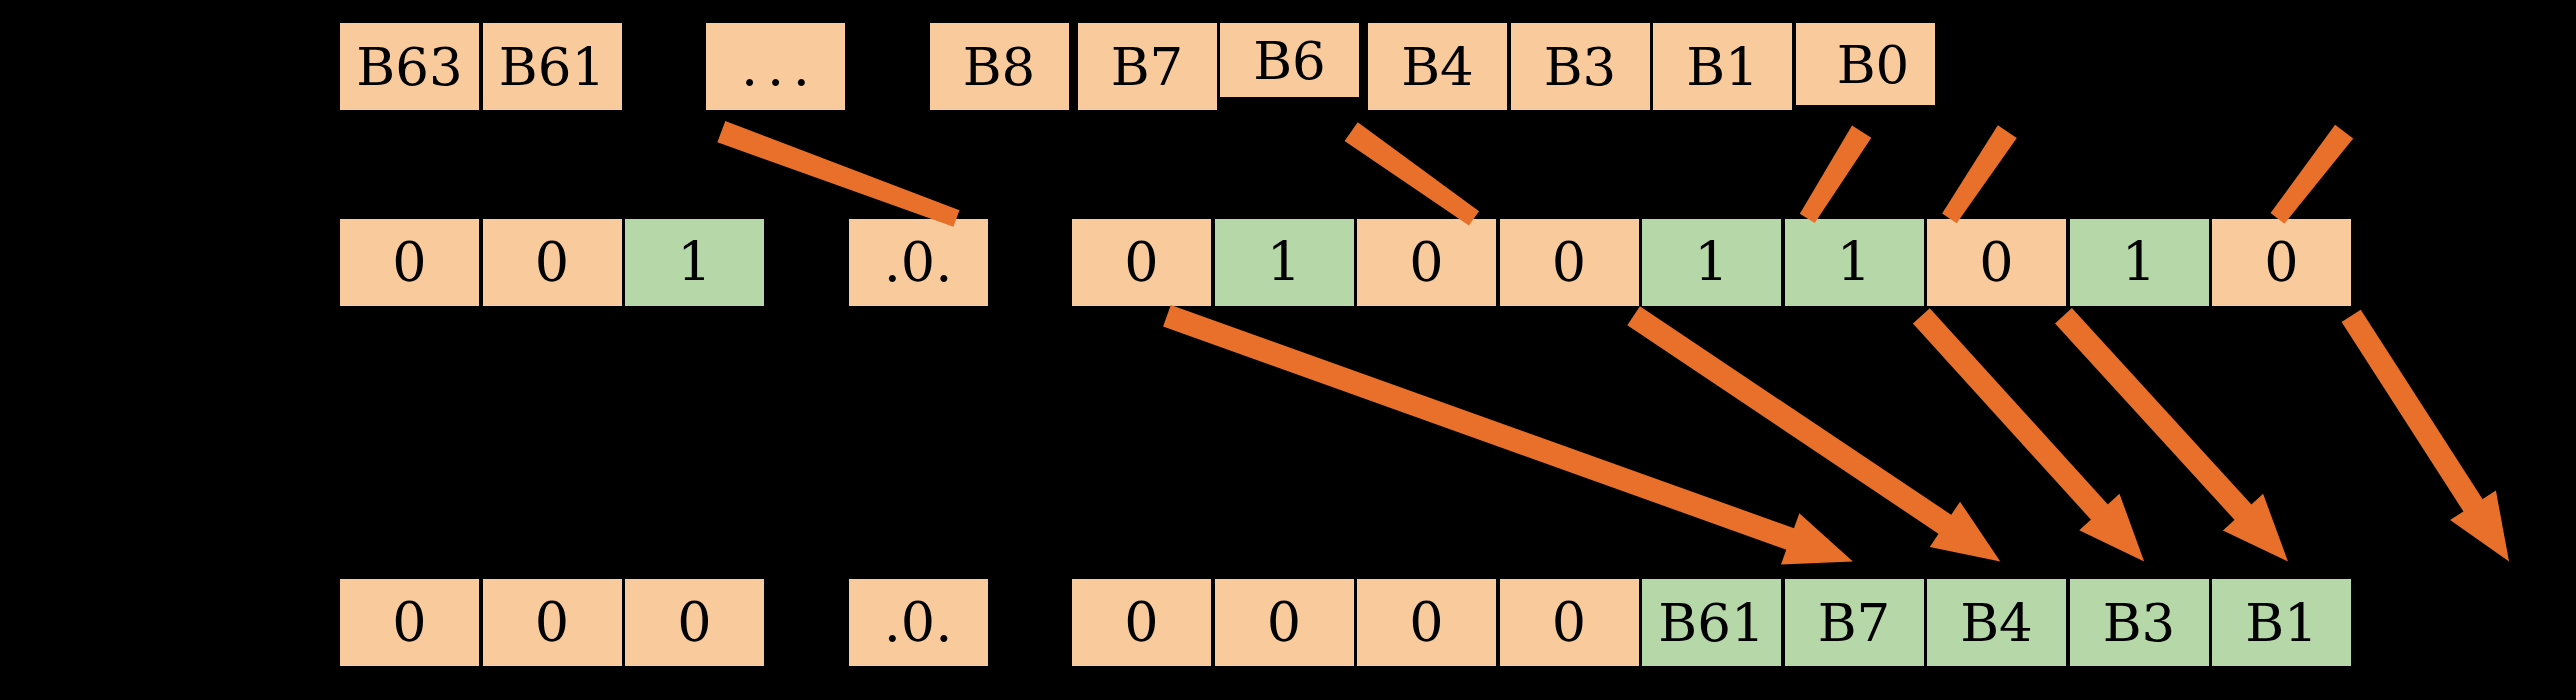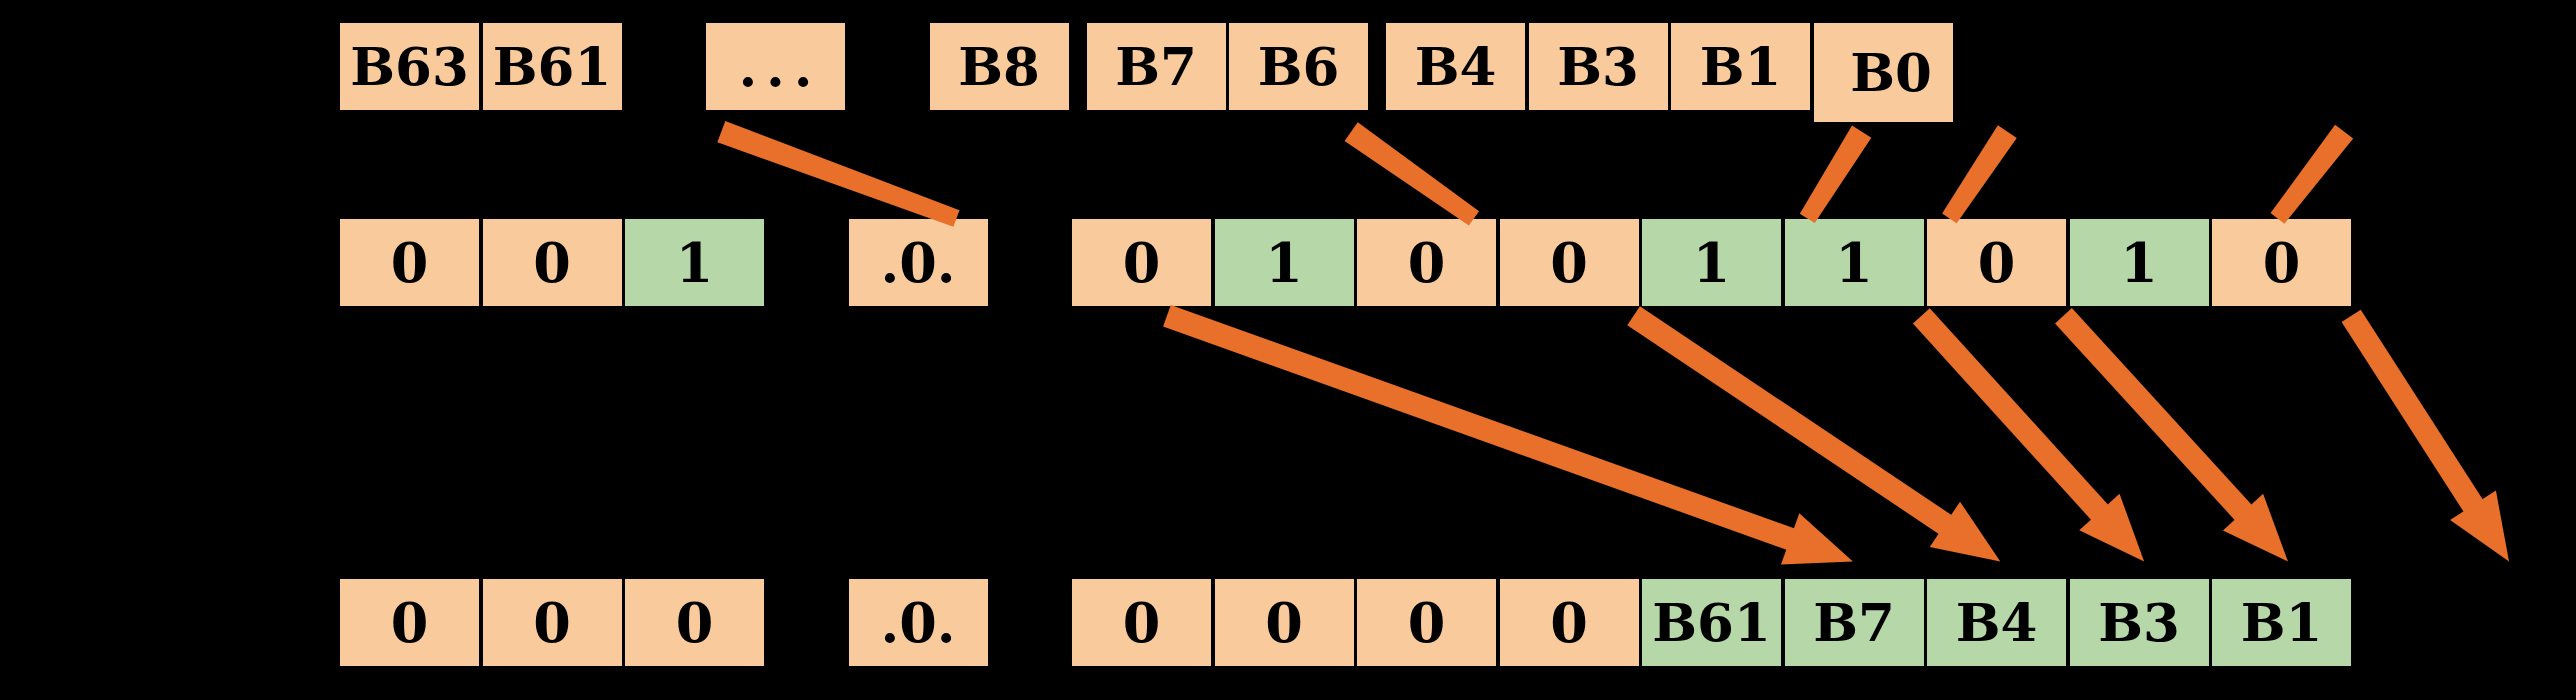--- a/index.html
+++ b/index.html
@@ -29,21 +29,21 @@
     left: 0;
     display: flex;
     align-items: flex-start;
   }
   .cell {
     box-sizing: border-box;
     display: flex;
     align-items: center;
     justify-content: center;
     color: #000000;
-    font-weight: 700;
+    font-weight: 400;
     letter-spacing: 0px;
     line-height: 1;
     white-space: pre;
   }
   .cell.orange { background: #f9cb9c; }
   .cell.green  { background: #b6d7a8; }
   .cell.gap    { background: transparent; }
   .cell.lbl   { font-size: 53px; }
   .cell.bit   { font-size: 54px; font-family: "DejaVu Serif", serif; }
   .cell.dots  { font-size: 54px; letter-spacing: 8.8px; padding-left: 8.8px; }
@@ -52,27 +52,27 @@
 <body>
 
 <div id="stage">
 
   <div class="row" id="row-0" style="top: 23px; left: 340px;">
       <div class="cell orange lbl" style="width: 139px; height: 87px; margin-right: 3.5px;">B63</div>
       <div class="cell orange lbl" style="width: 139px; height: 87px; margin-right: 3.5px;">B61</div>
       <div class="cell gap " style="width: 81px; height: 87px;"></div>
       <div class="cell orange dots" style="width: 139px; height: 87px; margin-right: 3.5px;">...</div>
       <div class="cell gap " style="width: 81px; height: 87px;"></div>
-      <div class="cell orange lbl" style="width: 139px; height: 87px; margin-right: 18px;">B8</div>
+      <div class="cell orange lbl" style="width: 139px; height: 87px; margin-right: 9px;">B8</div>
       <div class="cell orange lbl" style="width: 139px; height: 87px; margin-right: 3.5px;">B7</div>
-      <div class="cell orange lbl" style="width: 139px; height: 87px; margin-right: 18px;">B6</div>
+      <div class="cell orange lbl" style="width: 139px; height: 74px; margin-right: 9px;">B6</div>
       <div class="cell orange lbl" style="width: 139px; height: 87px; margin-right: 3.5px;">B4</div>
       <div class="cell orange lbl" style="width: 139px; height: 87px; margin-right: 3.5px;">B3</div>
       <div class="cell orange lbl" style="width: 139px; height: 87px; margin-right: 3.5px;">B1</div>
-      <div class="cell orange lbl" style="width: 139px; height: 99px; margin-right: 12px; padding-left: 16px;">B0</div>
+      <div class="cell orange lbl" style="width: 139px; height: 82px; margin-right: 12px; padding-left: 16px;">B0</div>
     </div>
   <div class="row" id="row-1" style="top: 219px; left: 340px;">
       <div class="cell orange bit" style="width: 139px; height: 87px; margin-right: 3.5px;">0</div>
       <div class="cell orange bit" style="width: 139px; height: 87px; margin-right: 3.5px;">0</div>
       <div class="cell green bit" style="width: 139px; height: 87px; margin-right: 3.5px;">1</div>
       <div class="cell gap " style="width: 81px; height: 87px;"></div>
       <div class="cell orange bit" style="width: 139px; height: 87px; margin-right: 3.5px;">.0.</div>
       <div class="cell gap " style="width: 81px; height: 87px;"></div>
       <div class="cell orange bit" style="width: 139px; height: 87px; margin-right: 3.5px;">0</div>
       <div class="cell green bit" style="width: 139px; height: 87px; margin-right: 3.5px;">1</div>

